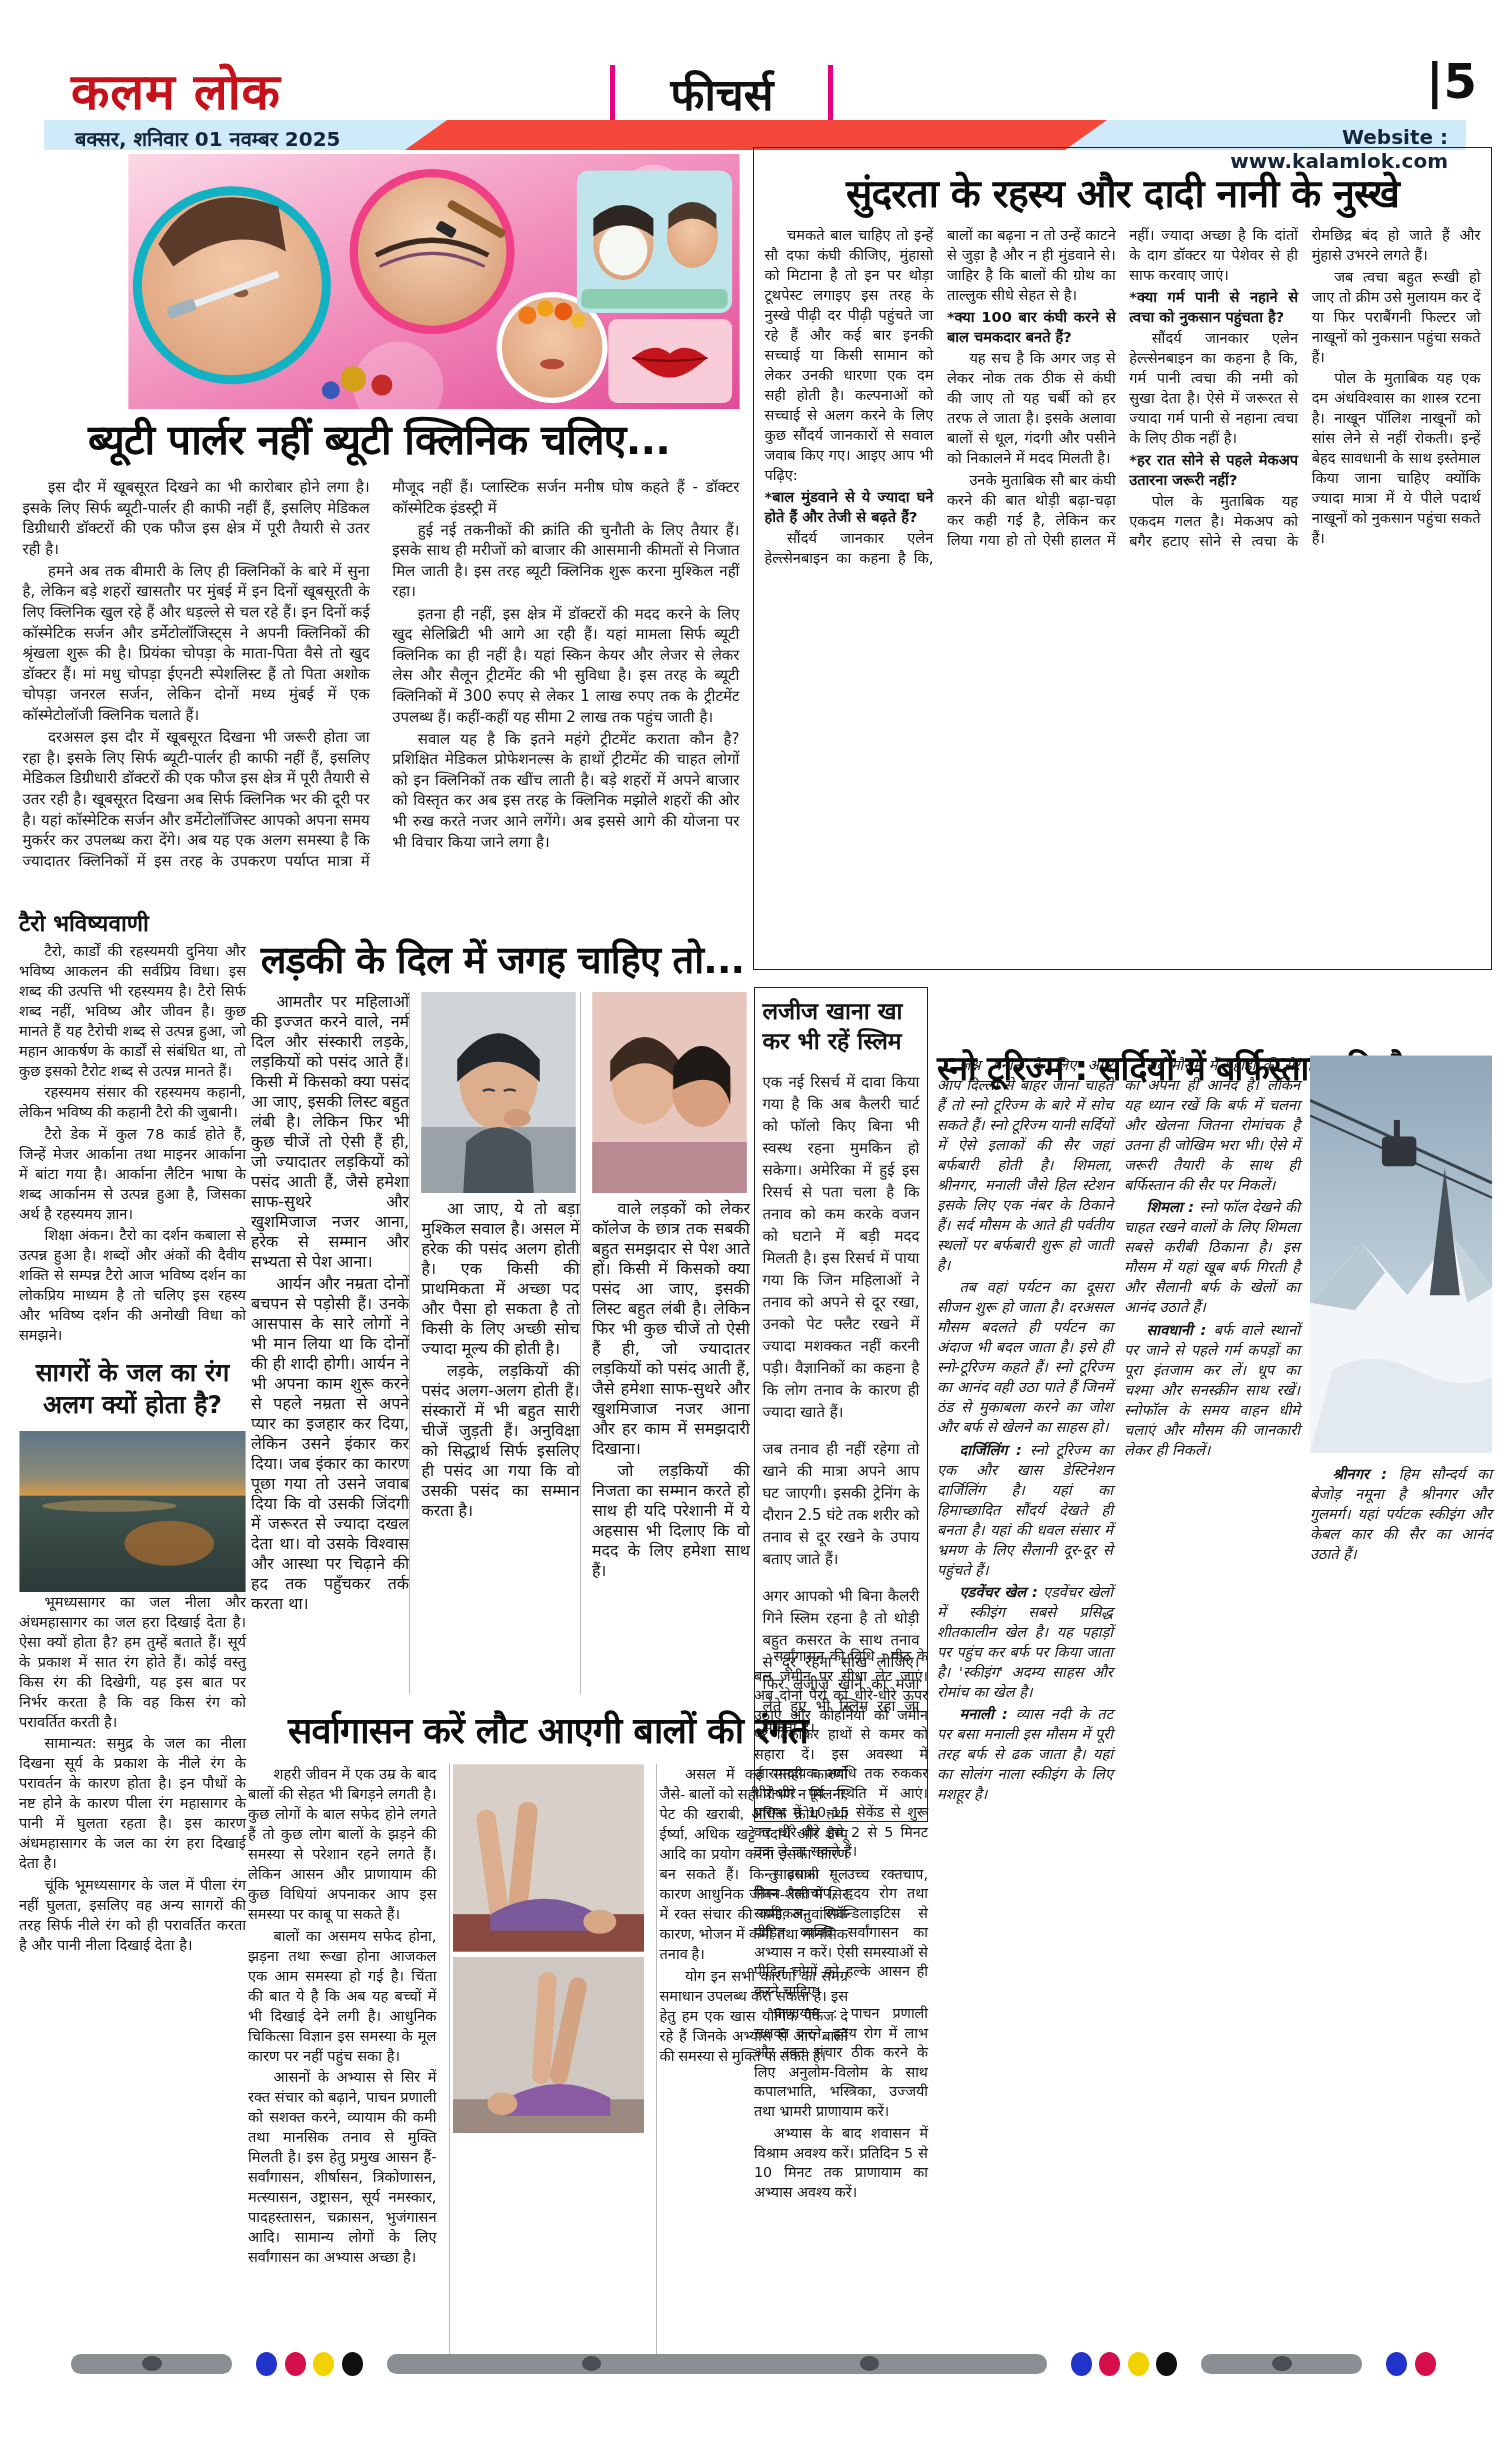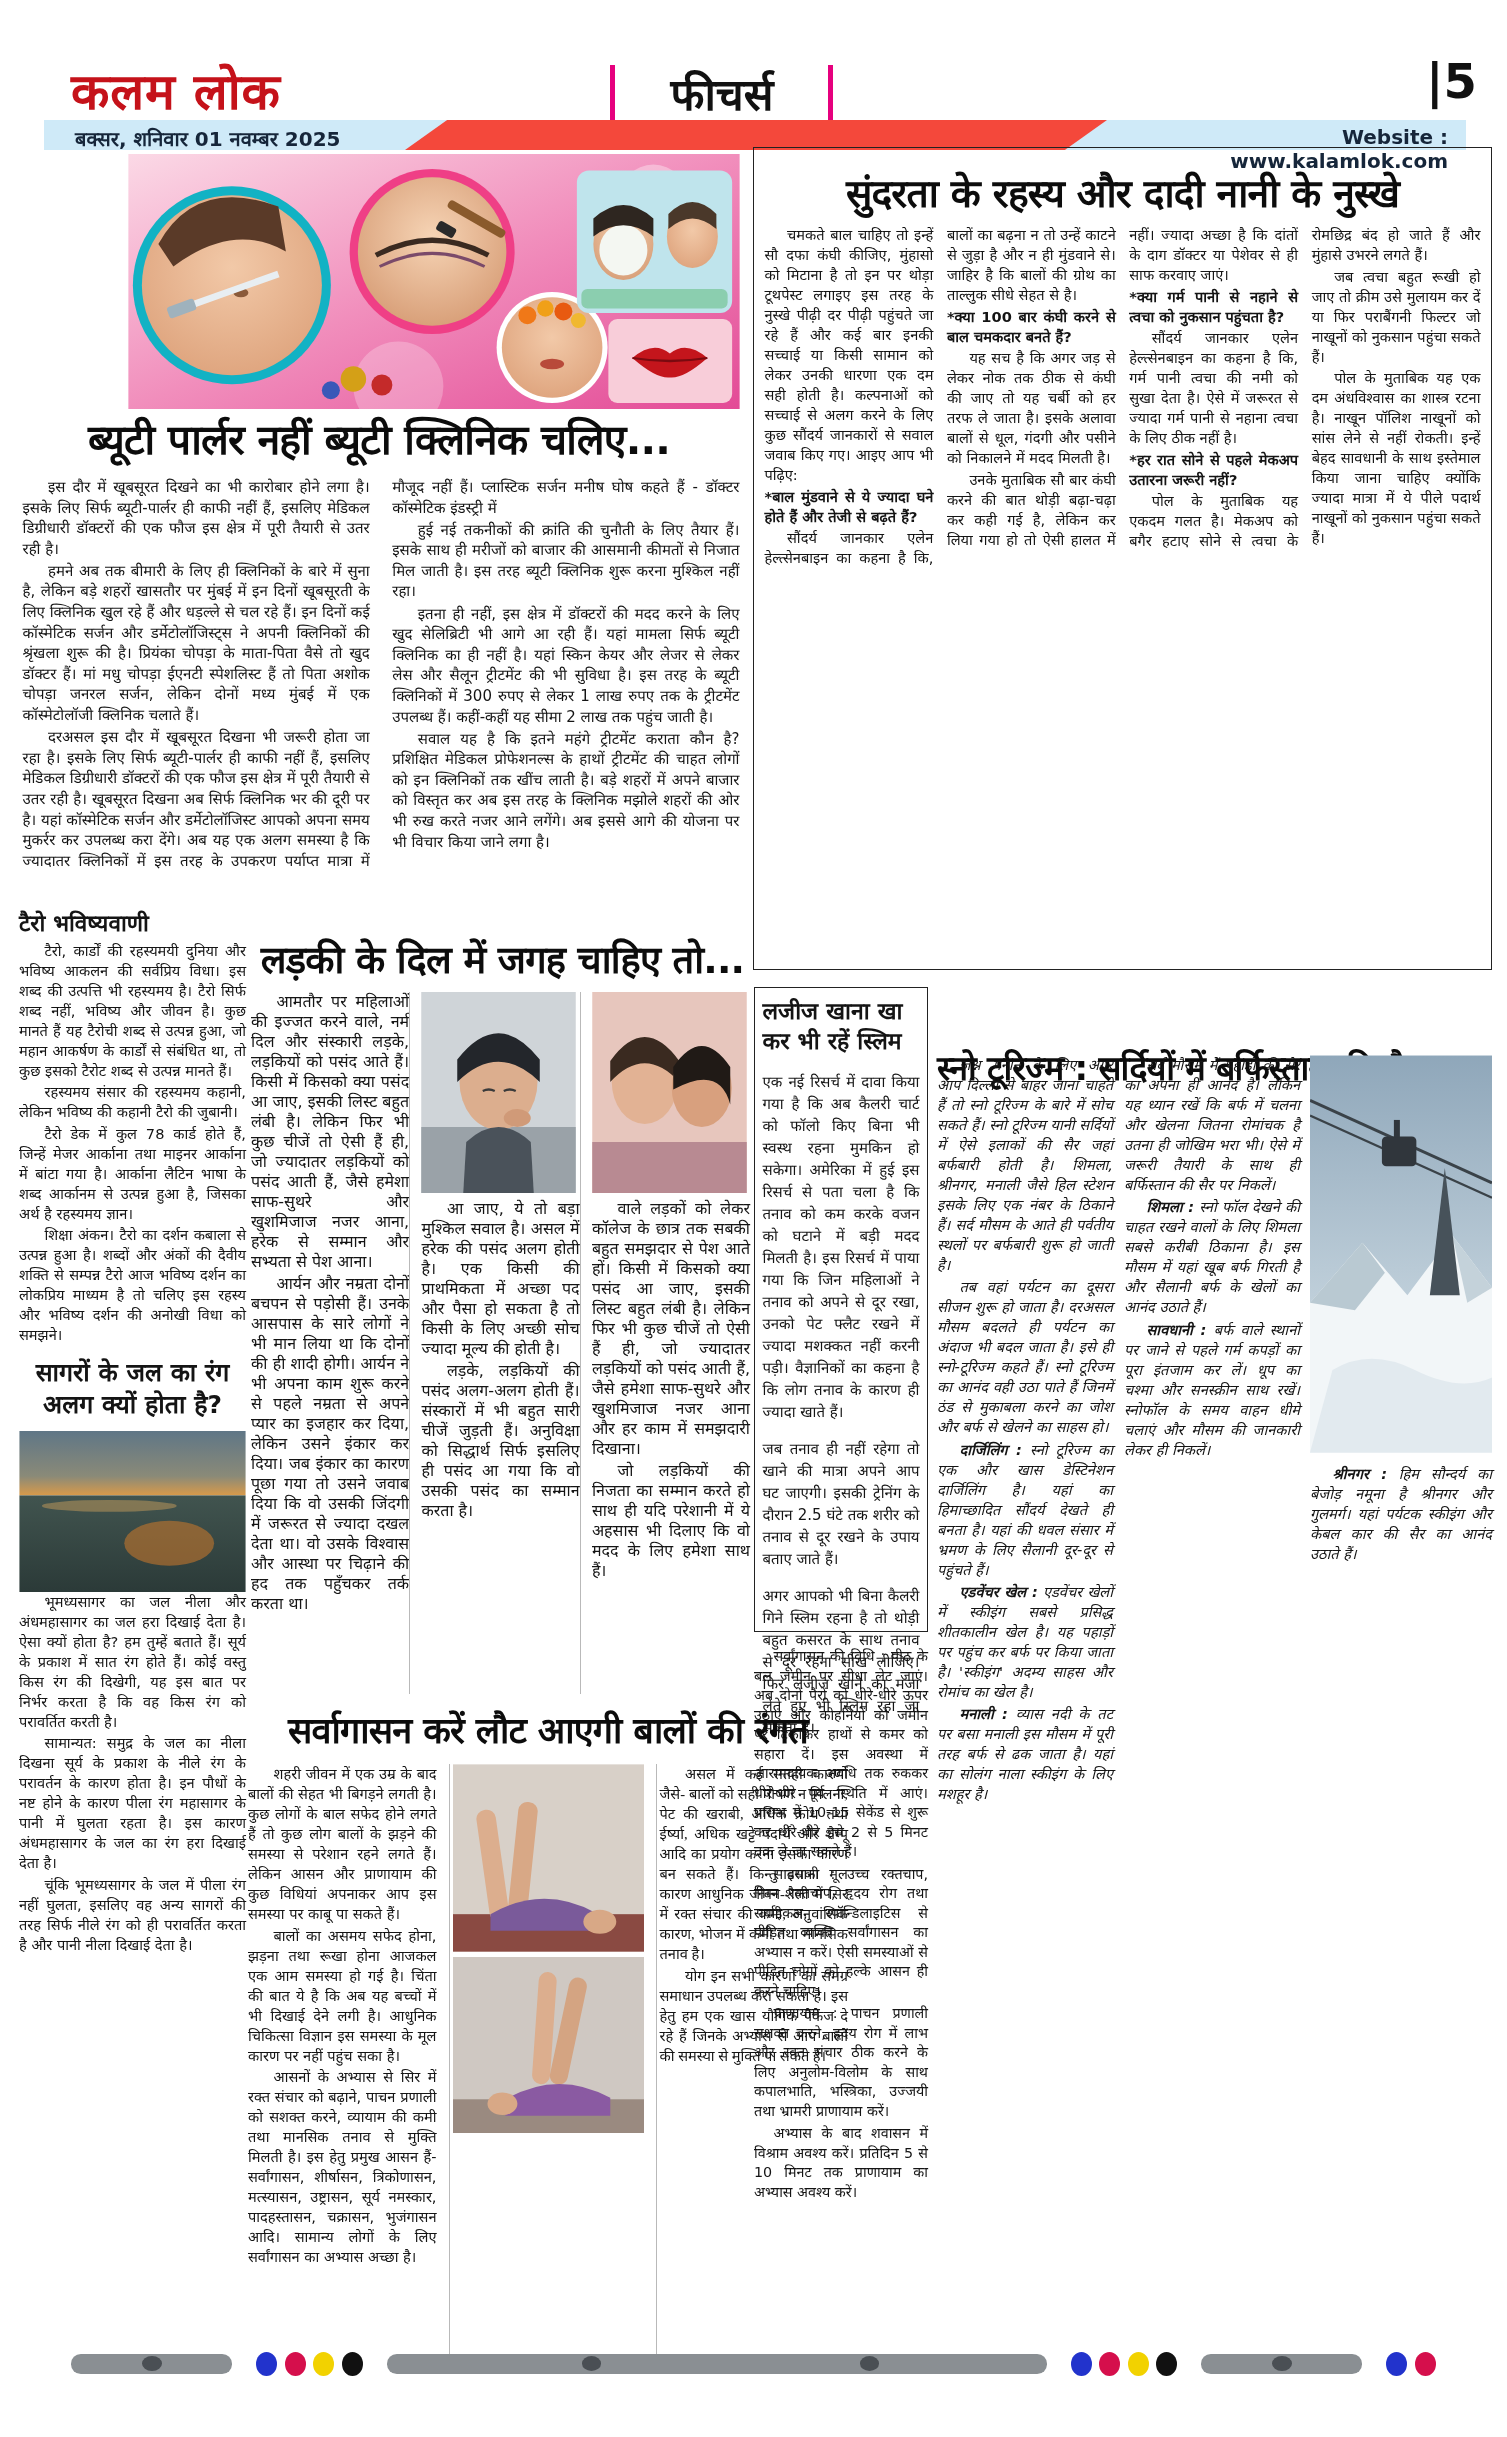--- a/index.html
+++ b/index.html
@@ -34,21 +34,21 @@
   .sea-head{font-size:25px;font-weight:bold;text-align:center;line-height:31.5px;margin:12px 0 10.5px 0;}
   .grandma-box{left:753px;top:147px;width:739px;height:823px;border:1.5px solid #222;box-sizing:border-box;
                padding:4.5px 10.5px;}
   .grandma-cols{column-count:4;column-gap:13.5px;height:706px;font-size:14.6px;line-height:20px;}
   .grandma-cols p{margin:0 0 1.5px 0;text-indent:22.5px;}
   .bullet{font-weight:bold;text-indent:0 !important;}
   .girl-body{left:251px;top:992px;width:499px;height:702px;display:flex;
              font-size:16px;line-height:20px;}
   .girl-body .col{flex:1;}
   .girl-body .col+.col{border-left:0.8px solid #b9b9b9;padding-left:11.3px;}
-  .slim-box{left:754px;top:987px;width:174px;height:645px;border:1.5px solid #222;box-sizing:border-box;
+  .slim-box{left:754px;top:987px;width:174px;height:835px;border:1.5px solid #222;box-sizing:border-box;
             padding:6px 7.5px;font-size:15px;line-height:22px;}
   .slim-box .subhead{font-size:23px;line-height:30px;margin:1.5px 0 7.5px 0;}
   .snow-col{font-size:14.6px;line-height:20px;font-style:italic;}
   .snow-col p{margin:0 0 2.3px 0;text-indent:22.5px;}
   .entry b{text-indent:0;}
   .yoga-body{left:248px;top:1764px;width:600px;height:600px;display:flex;gap:12px;
              font-size:14.6px;line-height:20px;}
   .yoga-body .col{flex:1;}
   .yoga-body .col+.col{border-left:0.8px solid #b9b9b9;padding-left:3px;font-family:Liberation Serif, serif;}
   .yoga-over{left:754px;top:1647px;width:174px;height:717px;font-size:14.3px;line-height:19.5px;}

